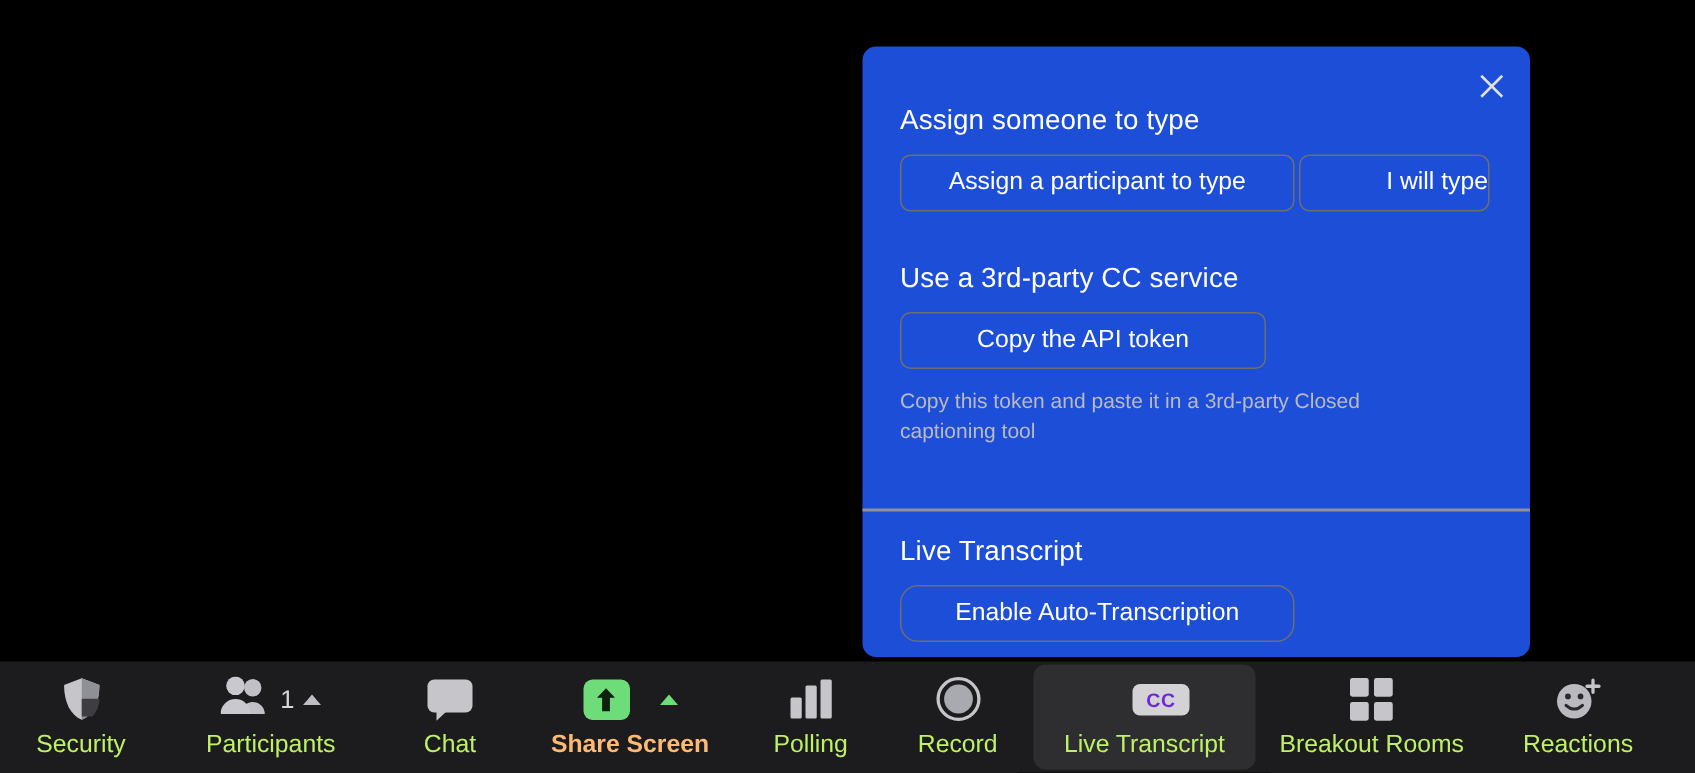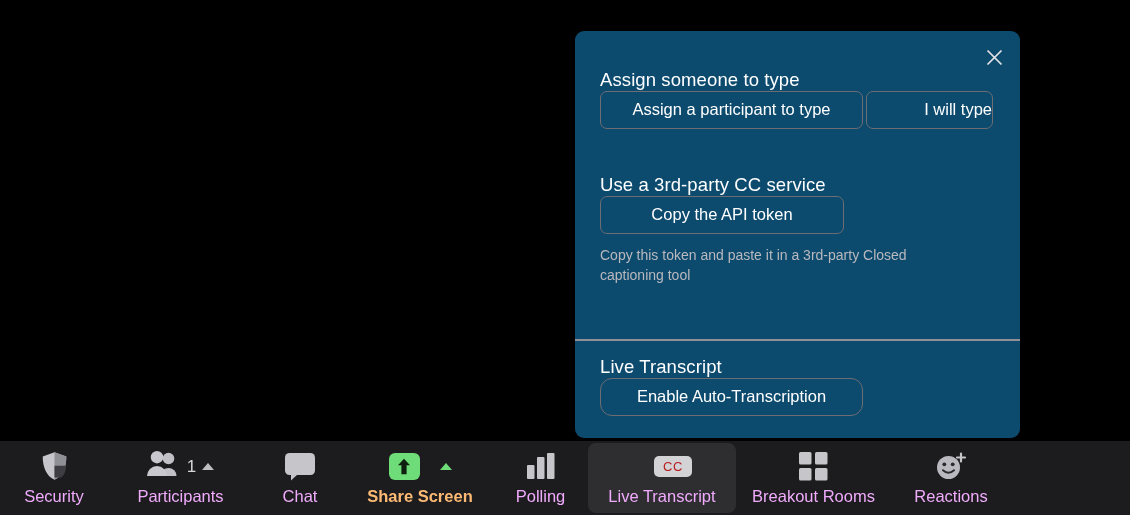--- a/index.html
+++ b/index.html
@@ -24,21 +24,21 @@
     background: #000000;
   }
 
   
   #cc-panel {
     position: absolute;
     left: 575px;
     top: 31px;
     width: 445px;
     height: 407px;
-    background: #0c4a6e;
+    background: #1d4ed8;
     border-radius: 9px;
     box-shadow: 0 4px 18px rgba(0,0,0,0.55);
     box-sizing: border-box;
   }
 
   #close-btn {
     position: absolute;
     right: 12px;
     top: 12px;
     width: 28px;
@@ -58,20 +58,21 @@
     color: #ffffff;
     font-size: 18.5px;
     letter-spacing: 0.1px;
     margin: 0;
     font-weight: 400;
   }
 
   .btn-row {
     display: flex;
     gap: 3px;
+    margin-top: 12px;
   }
 
   .pill-btn {
     background: transparent;
     border: 1px solid #6d6d72;
     border-radius: 7px;
     color: #ffffff;
     font-size: 16.5px;
     font-family: "Liberation Sans", sans-serif;
     padding: 8px 0 9px 0;
@@ -131,21 +132,21 @@
     position: relative;
     box-sizing: border-box;
   }
   .tb-icon {
     height: 30px;
     display: flex;
     align-items: center;
     justify-content: center;
   }
   .tb-label {
-    color: #f0abfc;
+    color: #bef264;
     font-size: 16.5px;
     margin-top: 7px;
     white-space: nowrap;
     line-height: 1;
   }
   .tb-item.active-green .tb-label { color: #fdba74; font-weight: bold; }
   .tb-item.selected { background: #2e2e30; }
 
   .icon-row { display: flex; align-items: center; gap: 6px; }
   .count { color: #d6d6da; font-size: 17px; line-height: 1; }
@@ -153,23 +154,23 @@
   .chevron-up {
     width: 0; height: 0;
     border-left: 6px solid transparent;
     border-right: 6px solid transparent;
     border-bottom: 7px solid #bdbdc2;
   }
   .chevron-up.green { border-bottom-color: #6edc78; }
 
   .cc-badge {
     background: #d3d3d6;
-    color: #b91c1c;
+    color: #6d28d9;
     font-size: 13px;
-    font-weight: normal;
+    font-weight: bold;
     border-radius: 5px;
     padding: 4px 9px;
     letter-spacing: 0.5px;
     line-height: 1;
     margin-left: 22px;
   }
 
   .share-sq {
     width: 31px;
     height: 27px;
@@ -277,20 +278,29 @@
     <div class="tb-icon">
       <svg width="30" height="28" viewBox="0 0 30 28" aria-hidden="true">
         <rect x="1" y="13" width="7.5" height="14" rx="1" fill="#c5c5ca"></rect>
         <rect x="11" y="5" width="7.5" height="22" rx="1" fill="#c5c5ca"></rect>
         <rect x="21" y="1" width="7.5" height="26" rx="1" fill="#c5c5ca"></rect>
       </svg>
     </div>
     <div class="tb-label">Polling</div>
   </div>
 
+  <div class="tb-item" style="width:101px">
+    <div class="tb-icon">
+      <svg width="30" height="30" viewBox="0 0 30 30" aria-hidden="true">
+        <circle cx="15" cy="15" r="13.6" fill="none" stroke="#c5c5ca" stroke-width="2.2"></circle>
+        <circle cx="15" cy="15" r="9.6" fill="#a9a9b0"></circle>
+      </svg>
+    </div>
+    <div class="tb-label">Record</div>
+  </div>
 
   <div class="tb-item selected" style="width:148px">
     <div class="tb-icon">
       <span class="cc-badge">CC</span>
     </div>
     <div class="tb-label">Live Transcript</div>
   </div>
 
   <div class="tb-item" style="width:155px">
     <div class="tb-icon">

